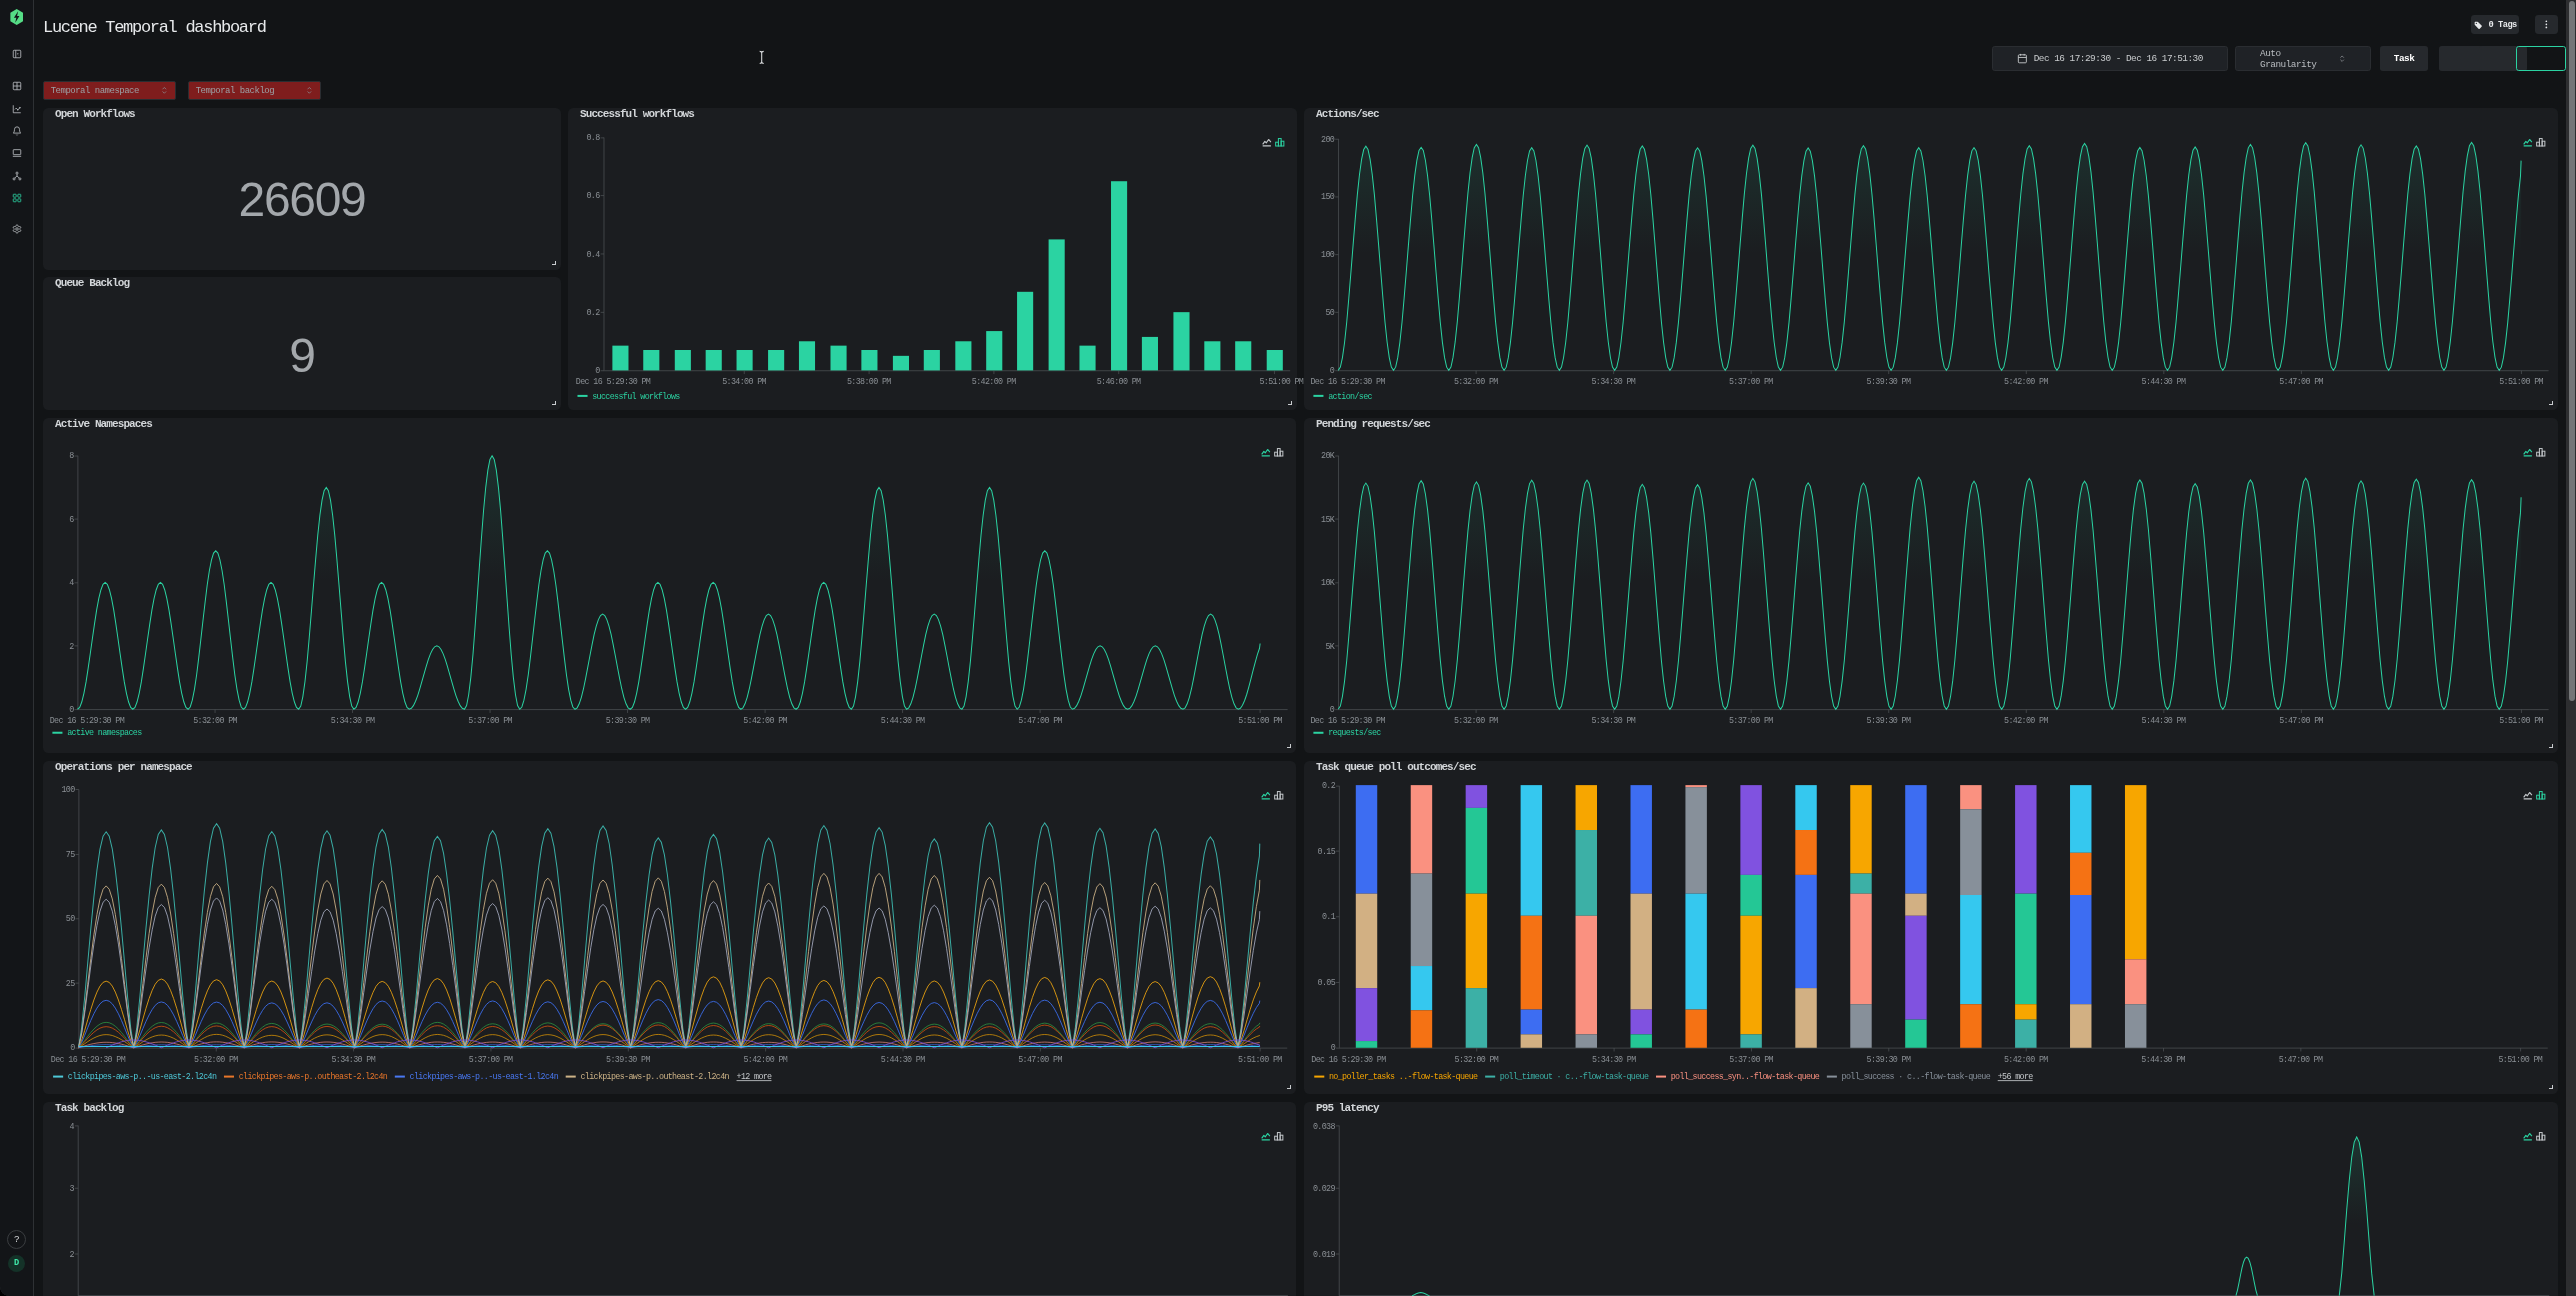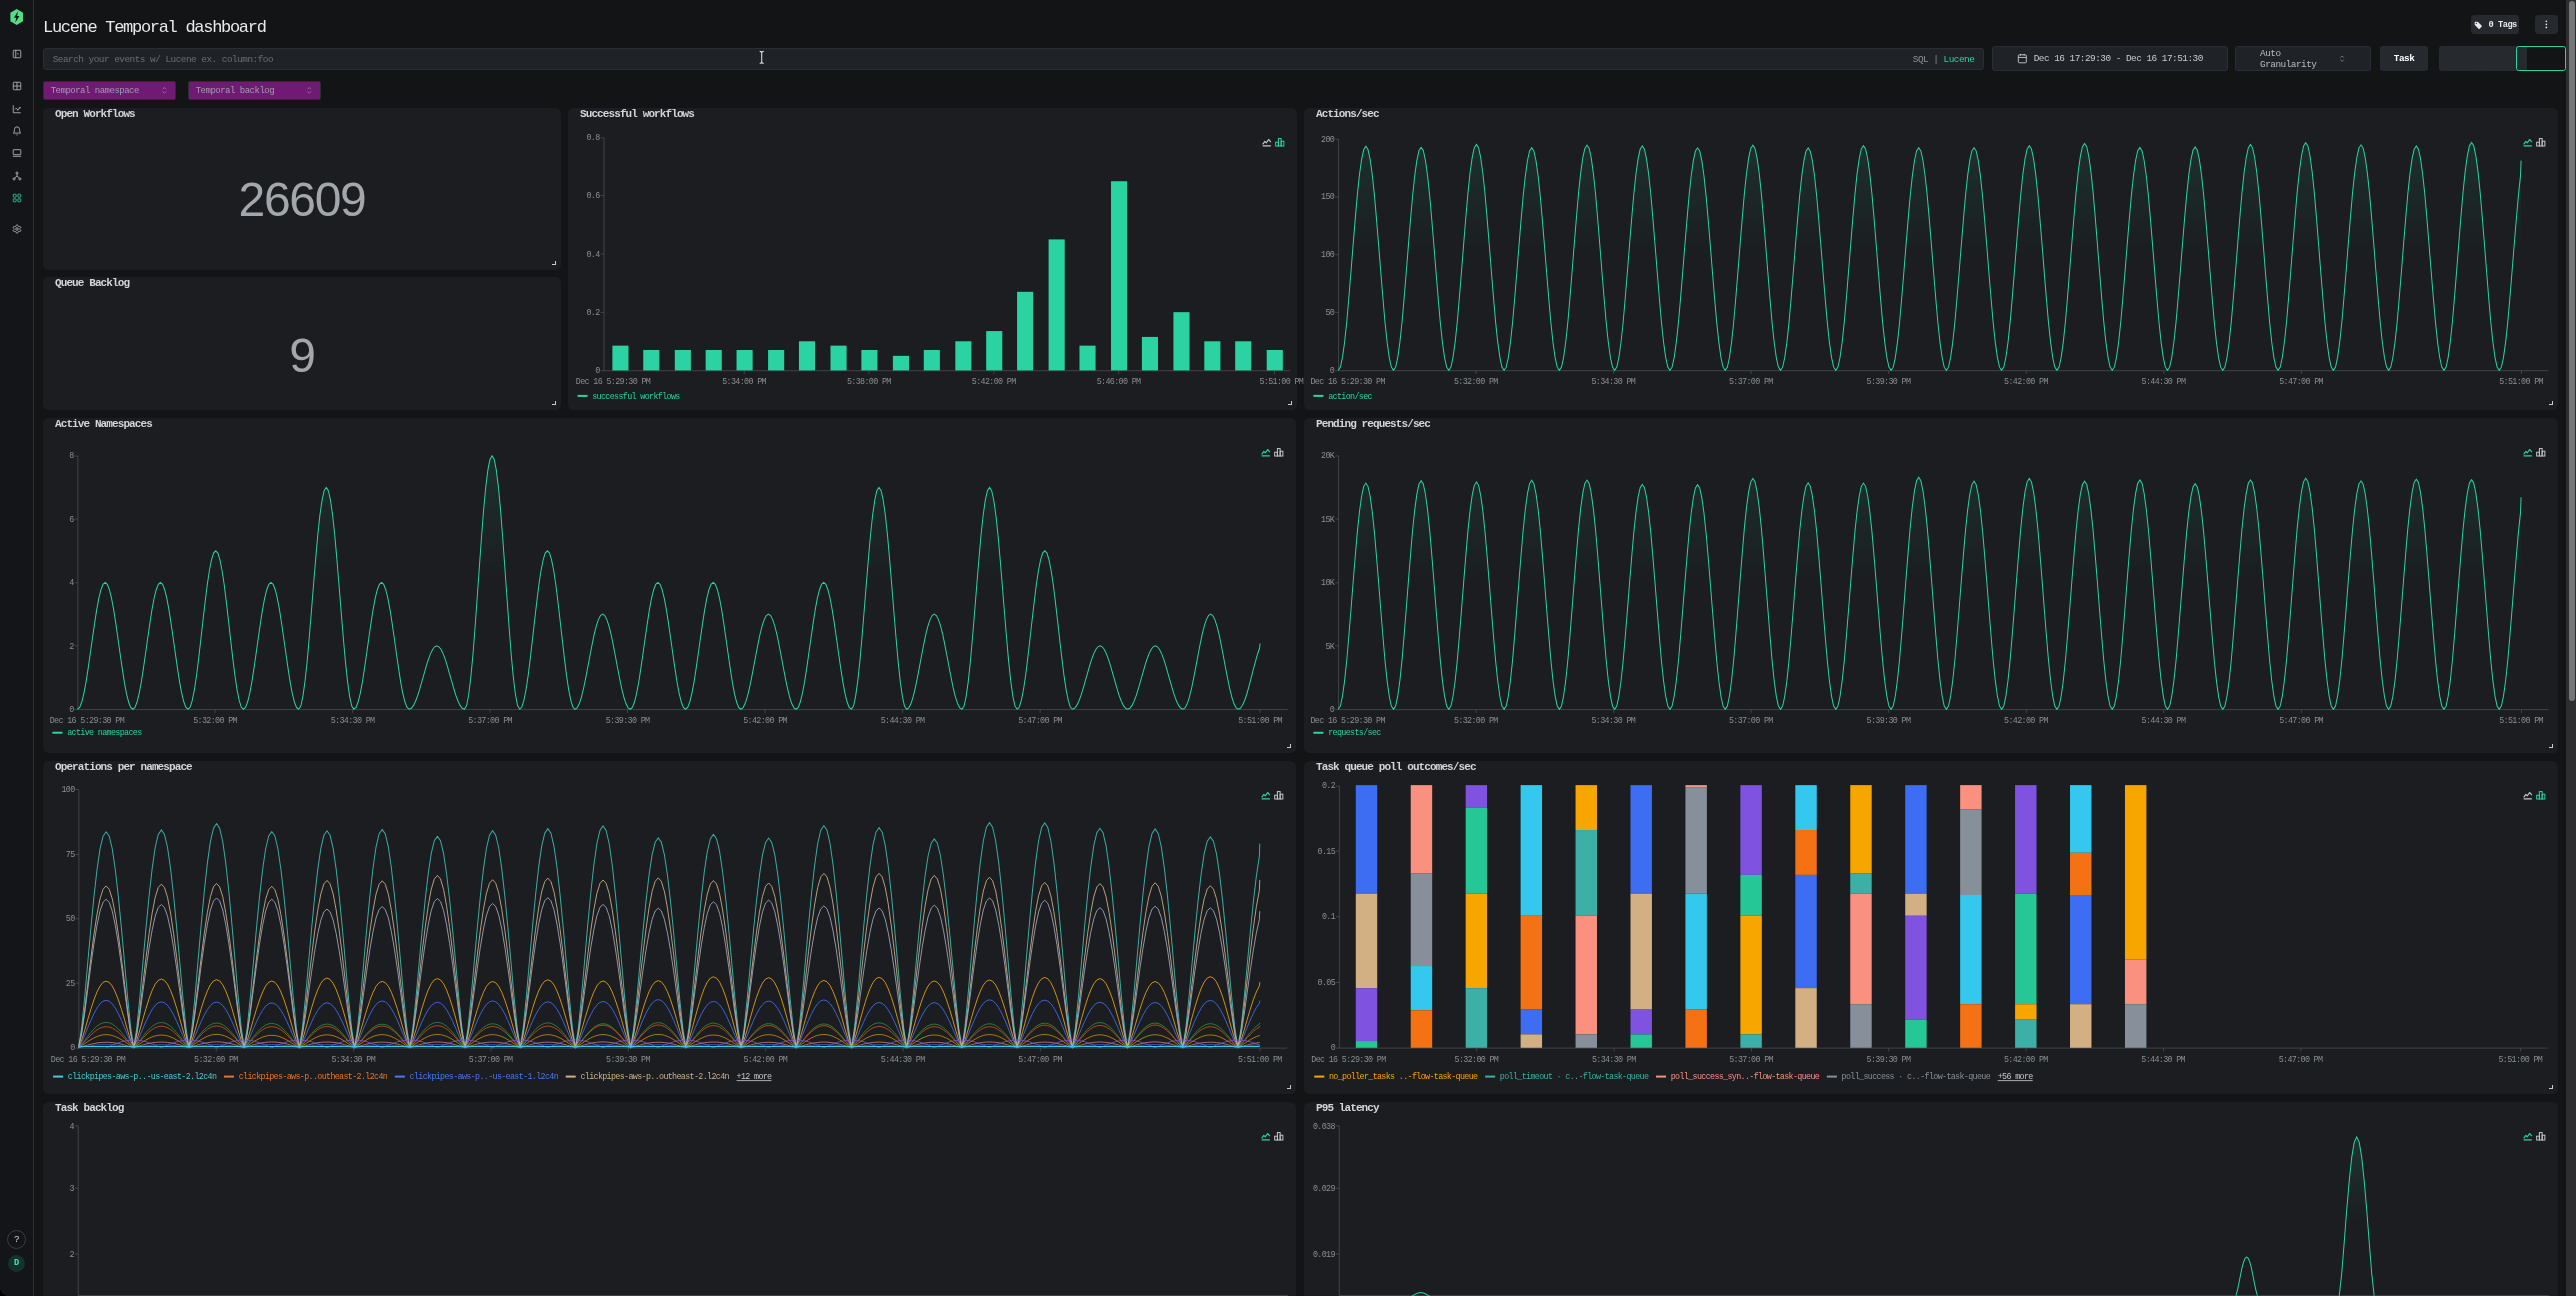--- a/index.html
+++ b/index.html
@@ -19,21 +19,21 @@
 .sqlluc { margin-left:auto; font-size:9.4px; }
 .ibeam { position:absolute; left:757px; top:50px; }
 .ctrl { position:absolute; top:46px; height:25px; background:#1f2226; border:0.7px solid #2a2d31; border-radius:2.7px; display:flex; align-items:center; color:#c9ccce; font-size:9.4px; letter-spacing:-0.5px; gap:6px; padding:0 24px; }
 .datebox { left:1992px; width:236px; }
 .gran { left:2235px; width:136px; color:#b9bdc1; justify-content:space-between; }
 .live { left:2380px; width:46px; background:#26292d; border:none; color:#fff; font-weight:bold; justify-content:center; font-size:9.4px; }
 .sq { justify-content:center; background:#26292d; border:none; }
 .refresh { left:2439px; width:27.5px; }
 .filterb { left:2479px; width:30px; }
 .playb { left:2516px; width:42px; background:transparent; border:1px solid #2bd3a2; justify-content:center; }
-.fsel { position:absolute; top:81px; width:133px; height:19px; background:#701a75; border:0.7px solid #2a2d31; border-radius:2px; display:flex; align-items:center; justify-content:space-between; padding:0 6.7px; color:#9ba0a5; font-size:9px; letter-spacing:-0.5px; }
+.fsel { position:absolute; top:81px; width:133px; height:19px; background:#7f1d1d; border:0.7px solid #2a2d31; border-radius:2px; display:flex; align-items:center; justify-content:space-between; padding:0 6.7px; color:#9ba0a5; font-size:9px; letter-spacing:-0.5px; }
 .panel { position:absolute; background:#1b1d20; border-radius:5.4px; }
 .ptitle { position:absolute; left:12px; top:0; font-size:11px; font-weight:bold; letter-spacing:-0.9px; color:#d3d6d9; }
 .pbody { position:absolute; inset:0; }
 .pbody svg { overflow:visible; }
 .cicon { position:absolute; top:29.5px; }
 .rsz { position:absolute; right:4.7px; bottom:4.7px; width:4.7px; height:4.7px; border-right:1.3px solid #c8cbce; border-bottom:1.3px solid #c8cbce; }
 .bignum { position:absolute; width:100%; text-align:center; font-family:"Liberation Sans",sans-serif; font-size:48px; letter-spacing:-1.3px; color:#a3a7ab; }
 .scrollbar { position:absolute; right:0; top:0; width:10px; height:1297px; background:#2d2e30; }
 .thumb { position:absolute; right:1.3px; top:0.7px; width:6px; height:700px; background:#747678; border-radius:3.4px; }
 svg text { letter-spacing:-0.97px; }
@@ -48,24 +48,20 @@
         <circle cx="8" cy="8" r="1.7" fill="#26292d"></circle>
       </svg>
       <span>0 Tags</span>
     </div>
 <div class="btn dots">
       <svg width="10.7" height="10.7" viewBox="0 0 24 24" fill="#e7e9eb">
         <circle cx="12" cy="5" r="1.9"></circle>
         <circle cx="12" cy="12" r="1.9"></circle>
         <circle cx="12" cy="19" r="1.9"></circle>
       </svg>
-    </div>
-<div class="searchbar">
-      <span class="ph">Search your events w/ Lucene ex. column:foo</span>
-      <span class="sqlluc"><span style="color:#8b9096">SQL | </span><span style="color:#2bd3a2">Lucene</span></span>
     </div>
 <svg class="ibeam" width="9.4" height="14.8" viewBox="0 0 14 22" fill="none" stroke="#d8dadc" stroke-width="1.6">
       <path d="M4 2c2 0 3 1 3 2.5C7 3 8 2 10 2M4 20c2 0 3-1 3-2.5C7 19 8 20 10 20M7 4.5v13"></path>
     </svg>
 <div class="ctrl datebox">
       <svg width="10.7" height="10.7" viewBox="0 0 24 24" fill="none" stroke="#c9ccce" stroke-width="2">
         <rect x="3" y="4" width="18" height="18" rx="2"></rect>
         <path d="M16 2v4M8 2v4M3 10h18"></path>
         <path d="M8 14h.01M12 14h.01M16 14h.01M8 18h.01M12 18h.01"></path>
       </svg>

